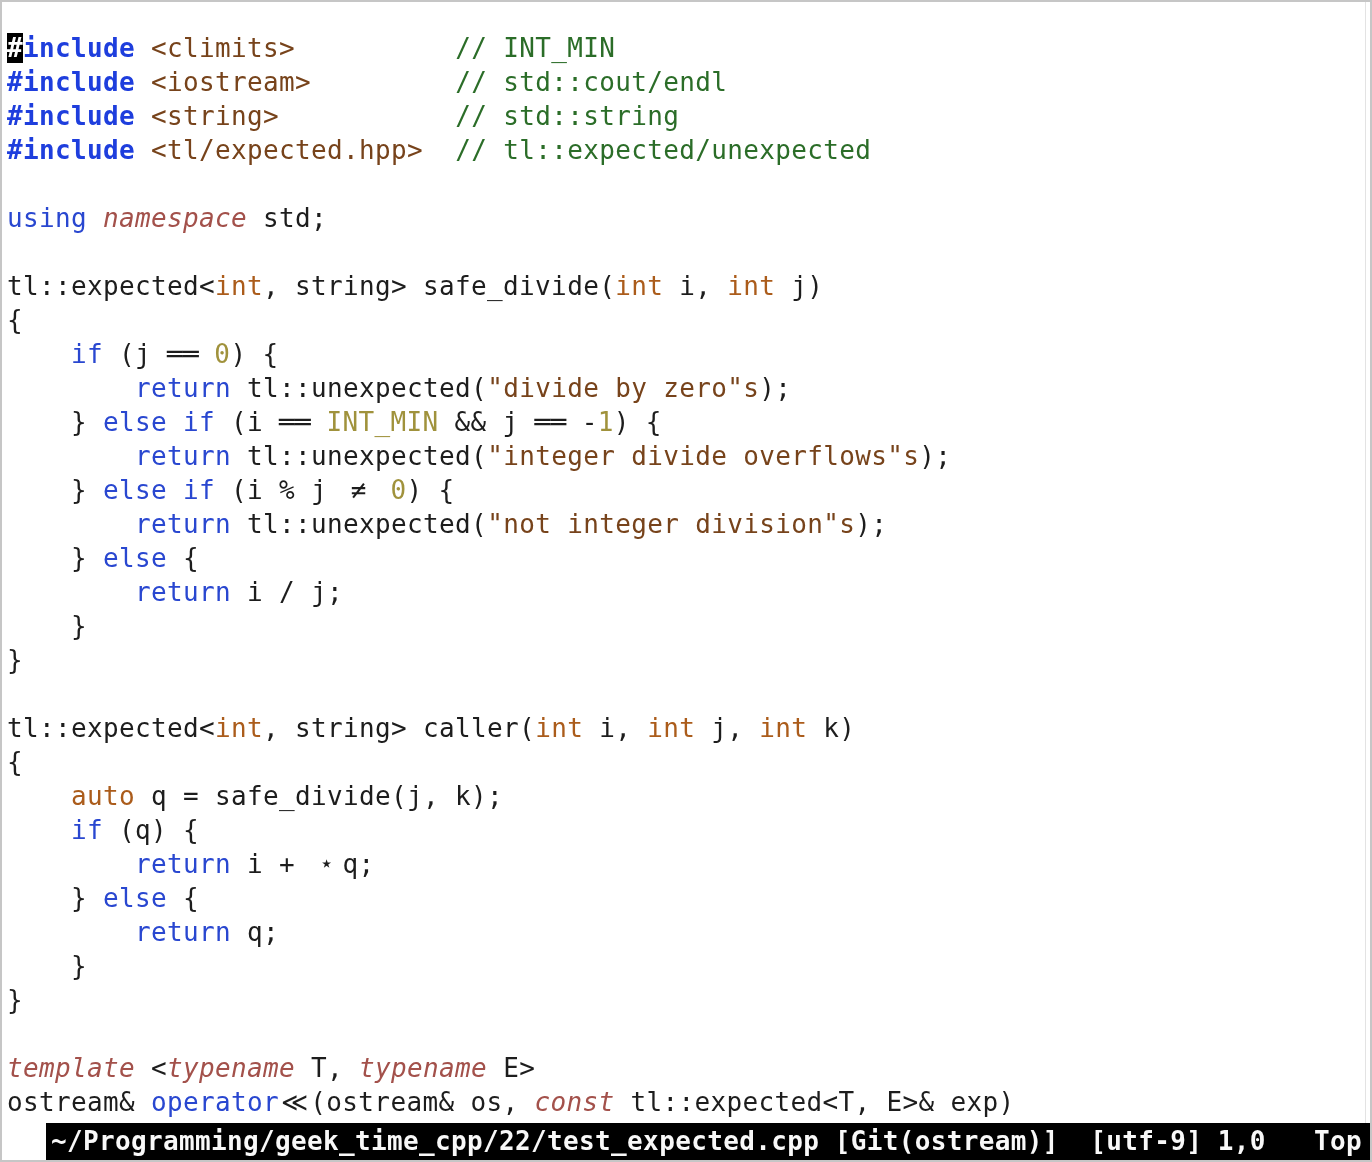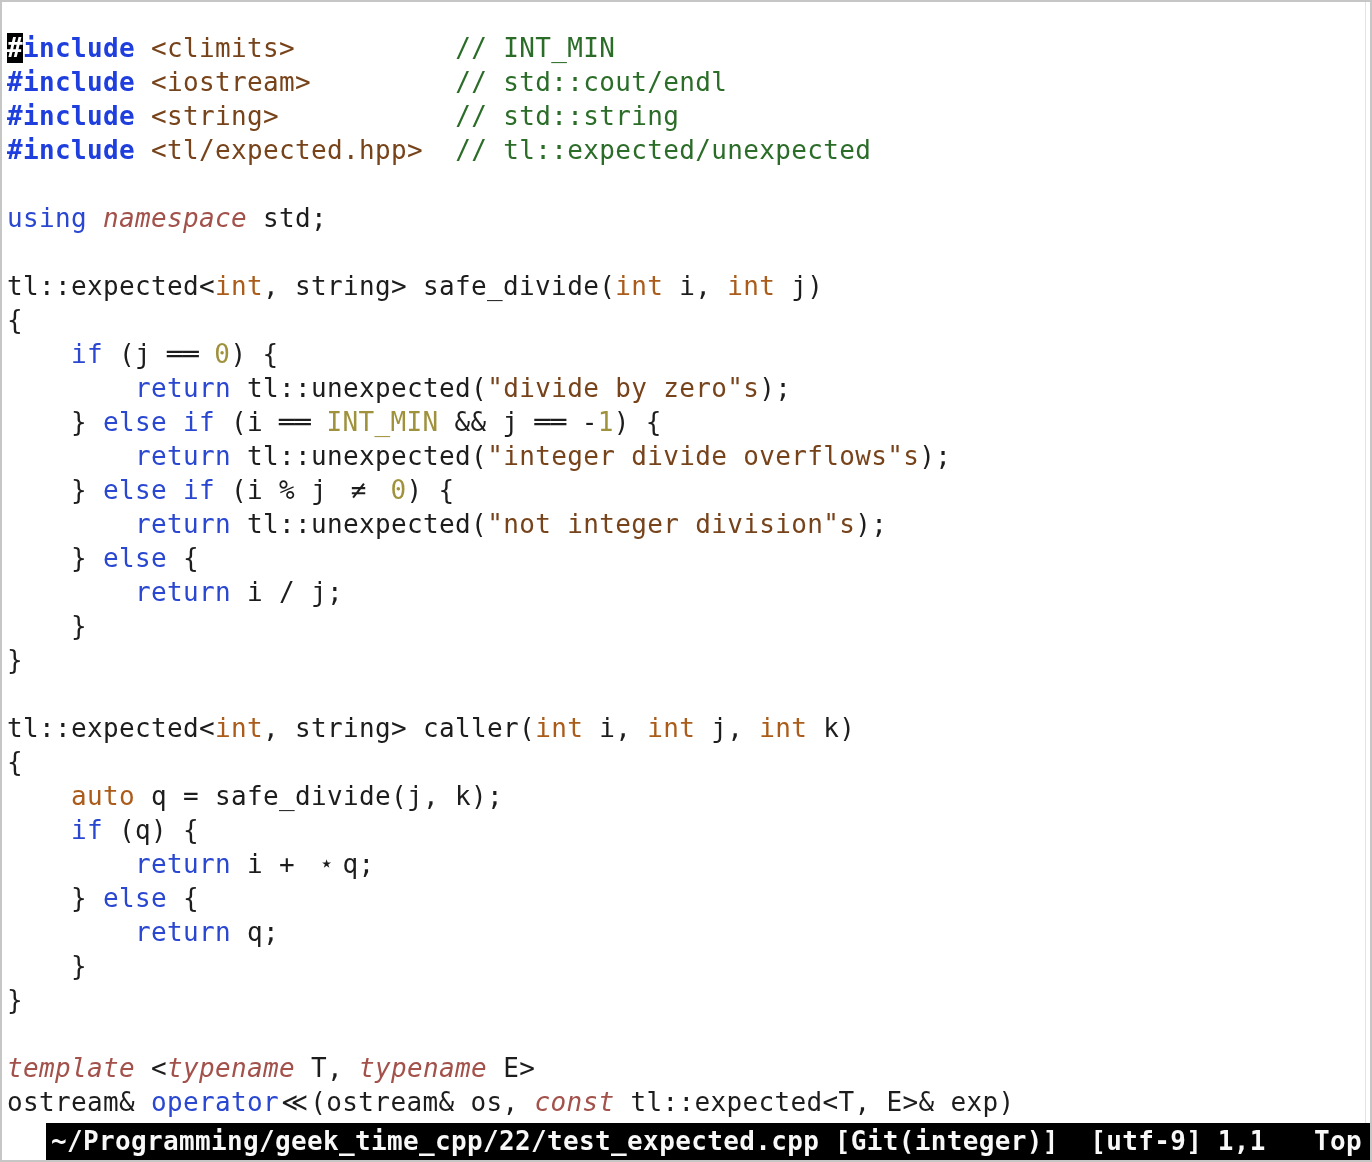--- a/index.html
+++ b/index.html
@@ -54,15 +54,15 @@
   .sb-pos { margin-left: 1ch; }
 </style>
 </head>
 <body>
 
 <div class="code-area"><div class="line"><span class="tok-pre cursor">#</span><span class="tok-pre">include</span><span class="tok-def"> </span><span class="tok-str">&lt;climits&gt;</span><span class="tok-def">          </span><span class="tok-cm">// INT_MIN</span></div><div class="line"><span class="tok-pre">#include</span><span class="tok-def"> </span><span class="tok-str">&lt;iostream&gt;</span><span class="tok-def">         </span><span class="tok-cm">// std::cout/endl</span></div><div class="line"><span class="tok-pre">#include</span><span class="tok-def"> </span><span class="tok-str">&lt;string&gt;</span><span class="tok-def">           </span><span class="tok-cm">// std::string</span></div><div class="line"><span class="tok-pre">#include</span><span class="tok-def"> </span><span class="tok-str">&lt;tl/expected.hpp&gt;</span><span class="tok-def">  </span><span class="tok-cm">// tl::expected/unexpected</span></div><div class="line"></div><div class="line"><span class="tok-kw">using</span><span class="tok-def"> </span><span class="tok-st">namespace</span><span class="tok-def"> std;</span></div><div class="line"></div><div class="line"><span class="tok-def">tl::expected&lt;</span><span class="tok-type">int</span><span class="tok-def">, string&gt; safe_divide(</span><span class="tok-type">int</span><span class="tok-def"> i, </span><span class="tok-type">int</span><span class="tok-def"> j)</span></div><div class="line"><span class="tok-def">{</span></div><div class="line"><span class="tok-def">    </span><span class="tok-kw">if</span><span class="tok-def"> (j </span><span class="tok-def lig">══</span><span class="tok-def"> </span><span class="tok-num">0</span><span class="tok-def">) {</span></div><div class="line"><span class="tok-def">        </span><span class="tok-kw">return</span><span class="tok-def"> tl::unexpected(</span><span class="tok-str">"divide by zero"s</span><span class="tok-def">);</span></div><div class="line"><span class="tok-def">    } </span><span class="tok-kw">else</span><span class="tok-def"> </span><span class="tok-kw">if</span><span class="tok-def"> (i </span><span class="tok-def lig">══</span><span class="tok-def"> </span><span class="tok-num">INT_MIN</span><span class="tok-def"> &amp;&amp; j </span><span class="tok-def lig">══</span><span class="tok-def"> -</span><span class="tok-num">1</span><span class="tok-def">) {</span></div><div class="line"><span class="tok-def">        </span><span class="tok-kw">return</span><span class="tok-def"> tl::unexpected(</span><span class="tok-str">"integer divide overflows"s</span><span class="tok-def">);</span></div><div class="line"><span class="tok-def">    } </span><span class="tok-kw">else</span><span class="tok-def"> </span><span class="tok-kw">if</span><span class="tok-def"> (i % j </span><span class="tok-def lig">≠</span><span class="tok-def"> </span><span class="tok-num">0</span><span class="tok-def">) {</span></div><div class="line"><span class="tok-def">        </span><span class="tok-kw">return</span><span class="tok-def"> tl::unexpected(</span><span class="tok-str">"not integer division"s</span><span class="tok-def">);</span></div><div class="line"><span class="tok-def">    } </span><span class="tok-kw">else</span><span class="tok-def"> {</span></div><div class="line"><span class="tok-def">        </span><span class="tok-kw">return</span><span class="tok-def"> i / j;</span></div><div class="line"><span class="tok-def">    }</span></div><div class="line"><span class="tok-def">}</span></div><div class="line"></div><div class="line"><span class="tok-def">tl::expected&lt;</span><span class="tok-type">int</span><span class="tok-def">, string&gt; caller(</span><span class="tok-type">int</span><span class="tok-def"> i, </span><span class="tok-type">int</span><span class="tok-def"> j, </span><span class="tok-type">int</span><span class="tok-def"> k)</span></div><div class="line"><span class="tok-def">{</span></div><div class="line"><span class="tok-def">    </span><span class="tok-type">auto</span><span class="tok-def"> q = safe_divide(j, k);</span></div><div class="line"><span class="tok-def">    </span><span class="tok-kw">if</span><span class="tok-def"> (q) {</span></div><div class="line"><span class="tok-def">        </span><span class="tok-kw">return</span><span class="tok-def"> i + </span><span class="tok-def lig">⋆</span><span class="tok-def">q;</span></div><div class="line"><span class="tok-def">    } </span><span class="tok-kw">else</span><span class="tok-def"> {</span></div><div class="line"><span class="tok-def">        </span><span class="tok-kw">return</span><span class="tok-def"> q;</span></div><div class="line"><span class="tok-def">    }</span></div><div class="line"><span class="tok-def">}</span></div><div class="line"></div><div class="line"><span class="tok-st">template</span><span class="tok-def"> &lt;</span><span class="tok-st">typename</span><span class="tok-def"> T, </span><span class="tok-st">typename</span><span class="tok-def"> E&gt;</span></div><div class="line"><span class="tok-def">ostream&amp; </span><span class="tok-kw">operator</span><span class="tok-def lig">≪</span><span class="tok-def">(ostream&amp; os, </span><span class="tok-st">const</span><span class="tok-def"> tl::expected&lt;T, E&gt;&amp; exp)</span></div><div class="line"><span class="tok-def">{</span></div></div>
 
 <div class="scrollbar-track"></div>
 
 <div class="statusline">
-  <span class="left"><span class="sb-file">~/Programming/geek_time_cpp/22/test_expected.cpp</span><span class="sb-git">[Git(integer)]</span><span class="sb-enc">[utf-9]</span><span class="sb-pos">1,1</span></span>
+  <span class="left"><span class="sb-file">~/Programming/geek_time_cpp/22/test_expected.cpp</span><span class="sb-git">[Git(ostream)]</span><span class="sb-enc">[utf-9]</span><span class="sb-pos">1,0</span></span>
   <span class="sb-top">Top</span>
 </div>
 
 </body></html>

